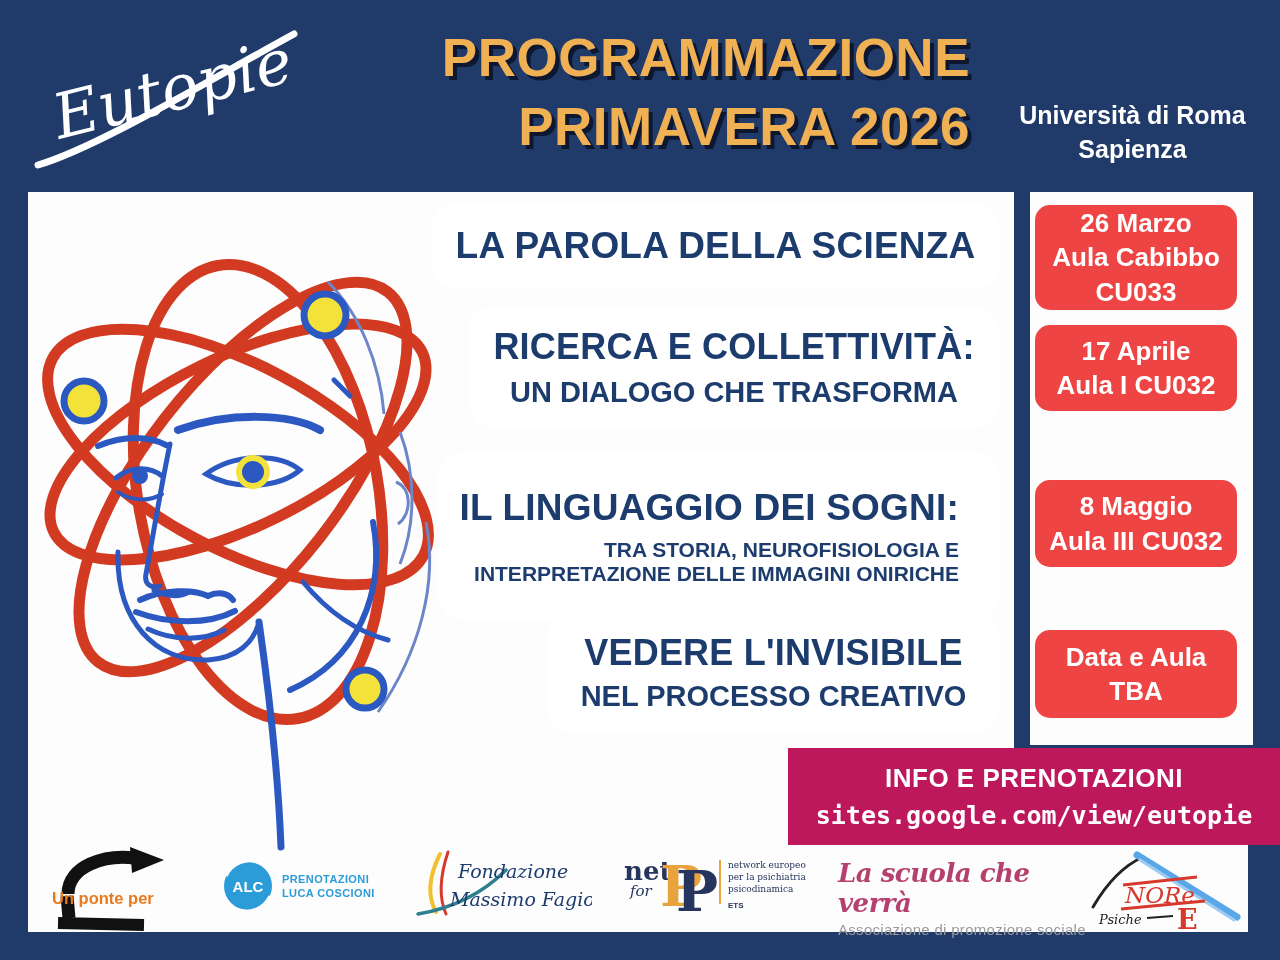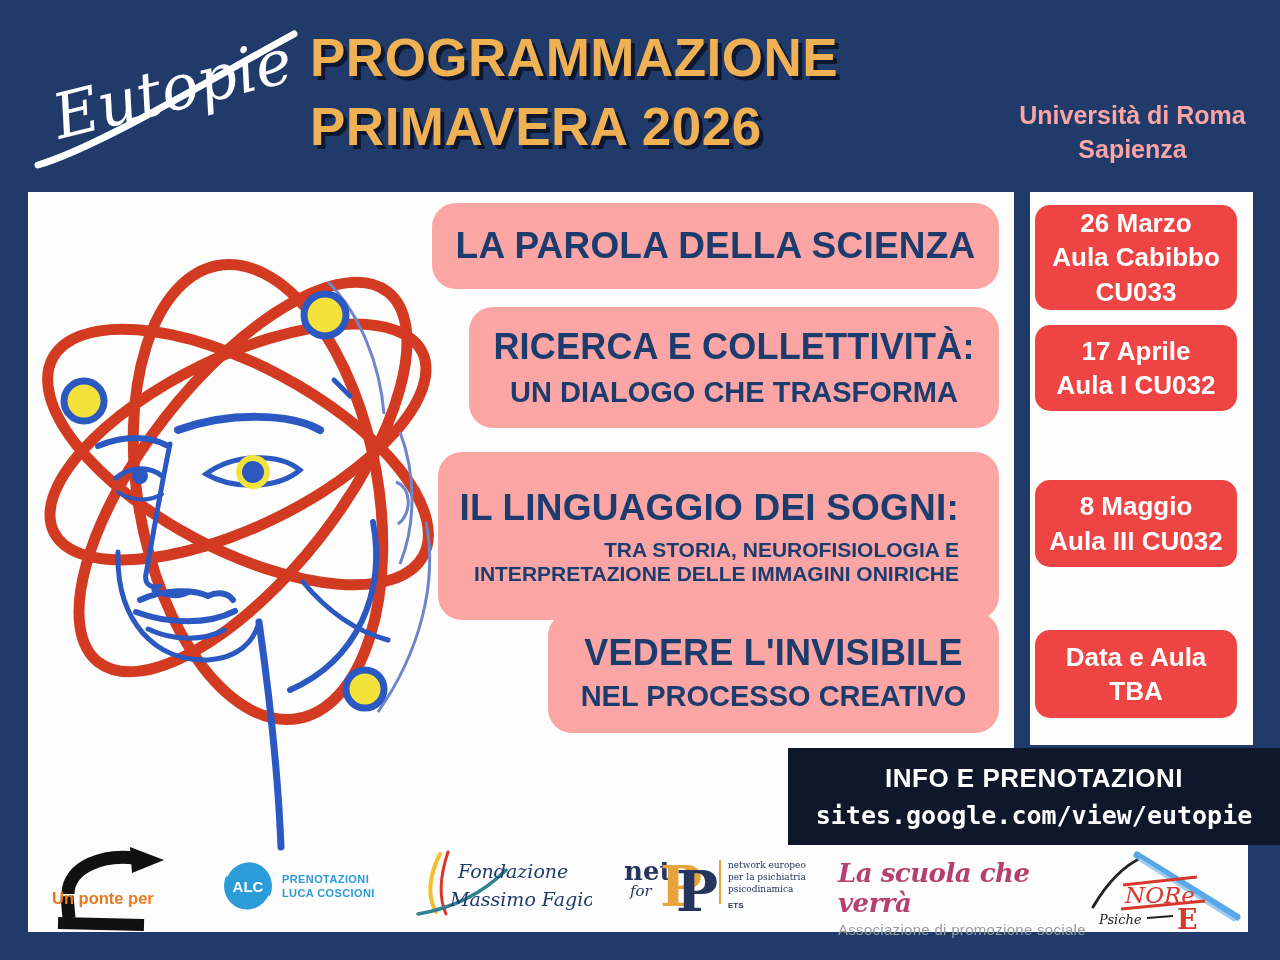--- a/index.html
+++ b/index.html
@@ -1,54 +1,54 @@
 <!DOCTYPE html>
 <html><head>
 <meta charset="utf-8">
 <style>
   html,body{margin:0;padding:0;}
   body{width:1280px;height:960px;font-family:"Liberation Sans",sans-serif;}
   .poster{position:relative;width:1280px;height:960px;background:#203a69;overflow:hidden;}
   .abs{position:absolute;}
 
   
-  .title-block{left:310px;top:24px;width:650px;text-align:left;}
+  .title-block{left:320px;top:24px;width:650px;text-align:right;}
   .title-line{font-size:53px;font-weight:800;color:#f0b054;line-height:1.3;letter-spacing:.5px;
     text-shadow:4px 4px 0 #0d1730;}
-  .university{left:995px;top:99px;width:275px;text-align:center;color:#fca5a5;
+  .university{left:995px;top:99px;width:275px;text-align:center;color:#ffffff;
     font-size:25px;font-weight:700;line-height:1.35;}
 
   
   .main-panel{left:28px;top:192px;width:986px;height:740px;background:#fdfdfd;}
   .right-panel{left:1030px;top:192px;width:223px;height:553px;background:#fdfdfd;}
   .logo-extension{left:1014px;top:845px;width:234px;height:87px;background:#fdfdfd;}
 
   
-  .talk{position:absolute;background:#fca5a5;border-radius:24px;color:#1d3c6e;
+  .talk{position:absolute;background:#ffffff;border-radius:24px;color:#1d3c6e;
     display:flex;flex-direction:column;justify-content:center;box-sizing:border-box;}
   .talk .t-big{font-weight:700;font-size:37px;letter-spacing:.2px;}
   .talk .t-mid{font-weight:700;font-size:29px;}
   .talk .t-small{font-weight:700;font-size:21px;}
   .talk1{left:432px;top:203px;width:567px;height:86px;align-items:center;}
   .talk2{left:469px;top:307px;width:530px;height:121px;align-items:center;gap:8px;}
   .talk2 .t-big{font-size:36px;}
   .talk3{left:438px;top:452px;width:561px;height:168px;align-items:flex-end;padding-right:40px;text-align:right;}
   .talk3 .t-big{margin-bottom:9px;}
   .talk4{left:548px;top:612px;width:451px;height:121px;align-items:center;gap:6px;}
   .talk4 .t-big{font-size:36px;}
 
   
   .session{position:absolute;left:1035px;width:202px;background:#ef4444;border-radius:15px;color:#fff;
     font-weight:700;font-size:26px;line-height:1.32;display:flex;flex-direction:column;
     justify-content:center;align-items:center;text-align:center;}
   .s1{top:205px;height:105px;} .s2{top:325px;height:86px;}
   .s3{top:480px;height:87px;}  .s4{top:630px;height:88px;}
 
   
-  .info-box{left:788px;top:748px;width:492px;height:97px;background:#0f172a;
+  .info-box{left:788px;top:748px;width:492px;height:97px;background:#be185d;
     display:flex;flex-direction:column;align-items:center;justify-content:center;gap:7px;}
   .info-label{color:#fff;font-size:26px;font-weight:700;letter-spacing:.5px;}
   .info-url{color:#fff;font-size:25px;font-weight:700;font-family:"DejaVu Sans Mono",monospace;}
 
   
   .alc-wrap{left:222px;top:860px;display:flex;align-items:flex-start;}
   .alc-text{margin-left:8px;padding-top:12px;color:#2b9cd8;font-size:11px;font-weight:700;
     letter-spacing:.4px;line-height:1.3;}
   .scuola-wrap{left:838px;top:858px;width:250px;text-align:left;}
   .scuola-title{font-family:"DejaVu Serif",serif;font-style:italic;font-weight:700;

